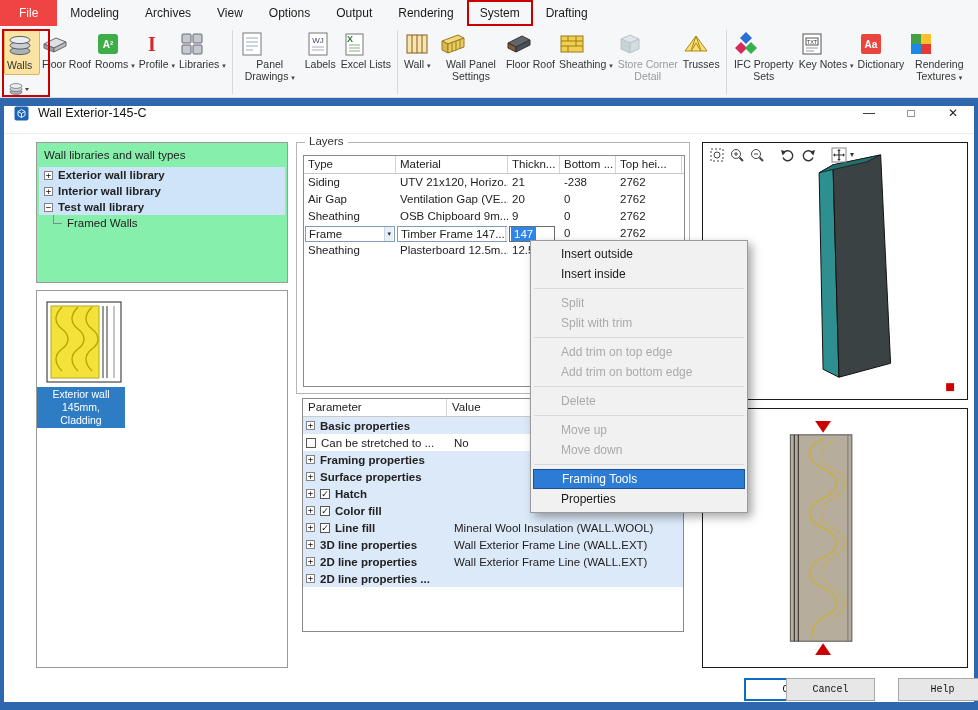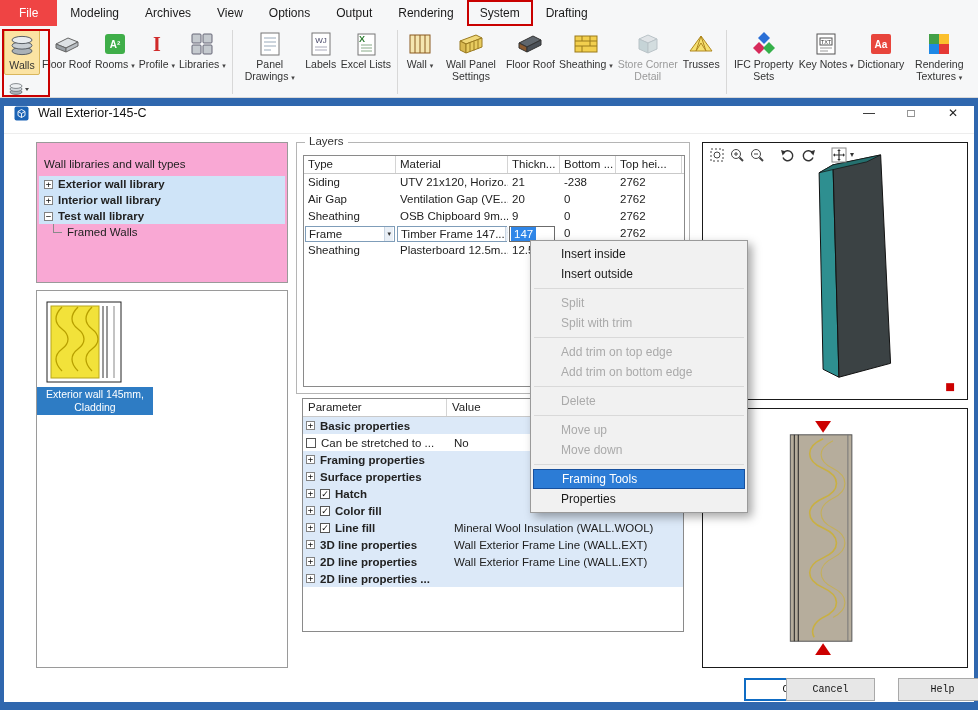--- a/index.html
+++ b/index.html
@@ -8,21 +8,21 @@
   .app{position:absolute;inset:0;background:#fff}
 
   
   .menubar{position:absolute;left:0;top:0;width:978px;height:26px;background:#f6f7f8;display:flex;align-items:stretch}
   .menu-item{padding:12px 13px;display:flex;align-items:center;font-size:12px;color:#1a1a1a;cursor:default}
   .menu-item.active{background:#ef4444;color:#fff;padding:0 19px}
   .menu-item.annotated{border:2px solid #c90000;padding:0 11px}
 
   
   .ribbon{position:absolute;left:0;top:26px;width:978px;height:72px;background:#f6f7f8;border-bottom:1px solid #d9d9d9;display:flex;align-items:flex-start;padding:3px 2px 0 4px}
-  .ribbon-btn{display:flex;flex-direction:column;align-items:center;padding:2px 2px;max-width:66px;min-width:36px;text-align:center}
+  .ribbon-btn{display:flex;flex-direction:column;align-items:flex-start;padding:2px 2px;max-width:66px;min-width:36px;text-align:center}
   .ribbon-btn.selected{background:#fbe3a3;border:1px solid #d9b65c;border-radius:2px}
   .ribbon-btn.disabled .ribbon-label{color:#9a9a9a}
   .ribbon-btn.disabled .ribbon-icon{opacity:.55}
   .ribbon-icon{width:26px;height:26px;flex:none}
   .ribbon-icon svg{width:26px;height:26px}
   .ribbon-label{font-size:10.5px;line-height:11.5px;color:#333;margin-top:2px;white-space:normal}
   .ribbon-label .caret{font-size:7px;color:#444;margin-left:1px}
   .ribbon-sep{width:1px;background:#d8d8d8;height:64px;margin:1px 4px;flex:none}
   .walls-annotation{position:absolute;left:2px;top:29px;width:48px;height:68px;border:2px solid #c90000;z-index:40;pointer-events:none}
   .mini-walls{position:absolute;left:8px;top:83px;width:24px;height:13px;z-index:41}
@@ -32,32 +32,32 @@
   .workspace{position:absolute;left:0;top:98px;width:978px;height:612px;background:#2f67ae}
   .dialog{position:absolute;left:4px;top:8px;width:970px;height:596px;background:#fff}
   .titlebar{position:absolute;left:0;top:0;width:100%;height:28px;display:flex;align-items:flex-start;padding-left:10px;background:#fff;border-bottom:1px solid #ededed}
   .dlg-icon{width:15px;height:15px;margin-right:9px;flex:none}
   .dlg-icon svg{width:15px;height:15px}
   .dlg-title{font-size:12.5px;color:#111}
   .win-btns{margin-left:auto;display:flex;gap:28px;padding-right:14px;align-items:center}
   .win-btn{font-size:12px;color:#222;width:14px;text-align:center;cursor:default}
 
   
-  .tree-panel{position:absolute;left:32px;top:36px;width:252px;height:141px;border:1px solid #9a9a9a;background:#f9a8d4;padding:12px 2px;overflow:hidden}
+  .tree-panel{position:absolute;left:32px;top:36px;width:252px;height:141px;border:1px solid #9a9a9a;background:#86efac;padding:3px 2px;overflow:hidden}
   .tree-header{font-size:11.5px;padding:3px 2px 6px 5px}
   .tree-row{display:flex;align-items:center;height:16px;padding-left:5px;font-size:11.5px}
   .tree-row.b .tree-label{font-weight:bold}
   .tree-row.hl{background:#cfe4f8}
   .expander{width:9px;height:9px;border:1px solid #828282;background:#fff;font-size:9px;line-height:7px;text-align:center;margin-right:5px;flex:none;font-family:"DejaVu Sans Mono",monospace;color:#111}
   .branch{width:9px;height:9px;border-left:1px solid #8a8a8a;border-bottom:1px solid #8a8a8a;margin:0 5px 7px 9px;flex:none}
 
   
   .preview-panel{position:absolute;left:32px;top:184px;width:252px;height:378px;border:1px solid #9a9a9a;background:#fff}
   .thumb{position:absolute;left:9px;top:10px;width:76px;height:82px}
-  .thumb-label{position:absolute;left:0;top:96px;width:116px;background:#2e7cc4;color:#fff;font-size:10.5px;line-height:13px;text-align:center;padding:1px 0}
+  .thumb-label{position:absolute;left:0;top:96px;width:88px;background:#2e7cc4;color:#fff;font-size:10.5px;line-height:13px;text-align:center;padding:1px 0}
 
   
   .layers-group{position:absolute;left:292px;top:36px;width:394px;height:252px;border:1px solid #b5b5b5}
   .legend{position:absolute;top:-8px;left:8px;background:#fff;padding:0 4px;font-size:11.5px;color:#333}
   .layers-table{position:absolute;left:6px;top:12px;width:382px;height:232px;border:1px solid #8a8a8a;background:#fff;overflow:hidden}
   .lt-head{display:flex;height:18px;border-bottom:1px solid #c9c9c9}
   .lt-hcell{font-size:11.5px;padding:2px 0 0 4px;border-right:1px solid #d4d4d4;overflow:hidden;white-space:nowrap}
   .lt-row{display:flex;height:17px;align-items:flex-end}
   .lt-cell{font-size:11.5px;padding-left:4px;overflow:hidden;white-space:nowrap;height:17px;line-height:17px}
   .w0{width:92px;flex:none}.w1{width:112px;flex:none}.w2{width:52px;flex:none}.w3{width:56px;flex:none}.w4{width:66px;flex:none}
@@ -556,22 +556,22 @@
           <rect x="88" y="26" width="62" height="208" fill="#b6ad9c" stroke="#555"></rect>
           <line x1="92" y1="26" x2="92" y2="234" stroke="#222"></line>
           <line x1="96" y1="26" x2="96" y2="234" stroke="#222"></line>
           <line x1="146" y1="26" x2="146" y2="234" stroke="#777"></line>
           <path d="M121 30 C 103 38 103 52 121 60 C 139 68 139 82 121 90 C 103 98 103 112 121 120 C 139 128 139 142 121 150 C 103 158 103 172 121 180 C 139 188 139 202 121 210 C 112 215 108 223 112 230" fill="none" stroke="#c9b042" stroke-width="1.6"></path>
           <path d="M131 32 C 115 40 115 52 131 60 C 147 68 147 82 131 90 C 115 98 115 112 131 120 C 147 128 147 142 131 150 C 115 158 115 172 131 180 C 147 188 147 202 131 210" fill="none" stroke="#c9b042" stroke-width="1.1" opacity="0.75"></path>
         </svg>
       </div>
 
       <div class="context-menu" id="ctx-menu">
+          <div class="cm-item">Insert outside</div>
           <div class="cm-item">Insert inside</div>
-          <div class="cm-item">Insert outside</div>
           <div class="cm-sep"></div>
           <div class="cm-item disabled">Split</div>
           <div class="cm-item disabled">Split with trim</div>
           <div class="cm-sep"></div>
           <div class="cm-item disabled">Add trim on top edge</div>
           <div class="cm-item disabled">Add trim on bottom edge</div>
           <div class="cm-sep"></div>
           <div class="cm-item disabled">Delete</div>
           <div class="cm-sep"></div>
           <div class="cm-item disabled">Move up</div>

